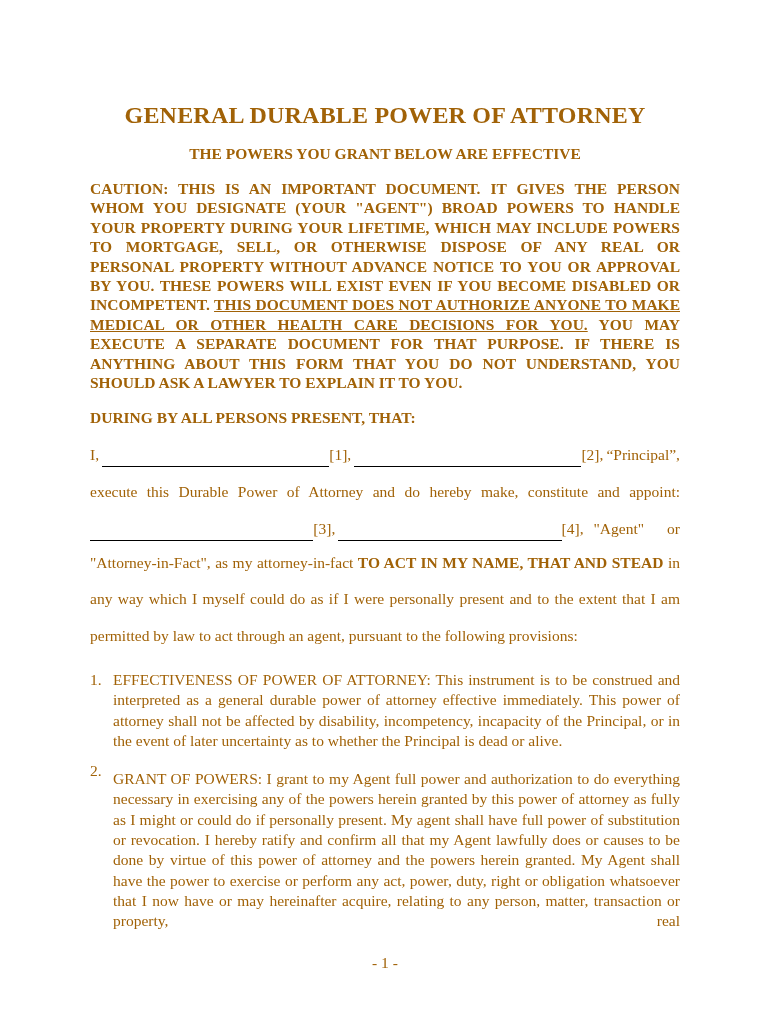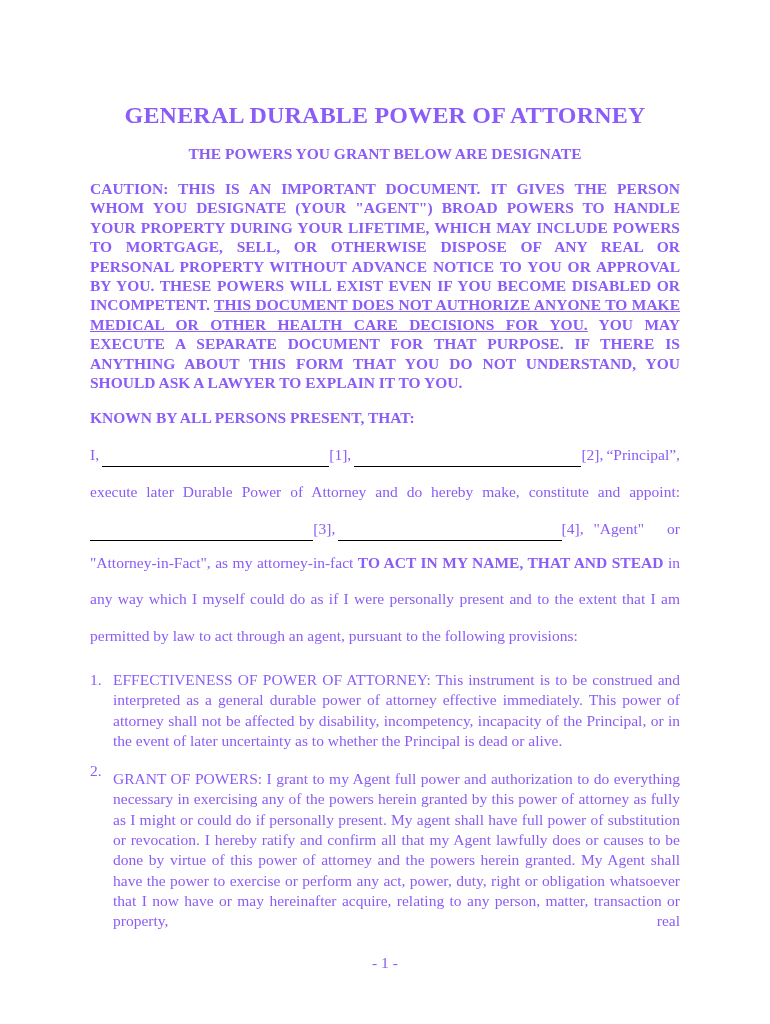--- a/index.html
+++ b/index.html
@@ -1,21 +1,21 @@
 <!DOCTYPE html>
 <html><head>
 <meta charset="utf-8">
 <style>
   html, body { margin: 0; padding: 0; background: #fff; }
   .page {
     position: relative;
     width: 770px;
     height: 1024px;
     background: #ffffff;
-    color: #8b5cf6;
+    color: #a16207;
     font-family: "Liberation Serif", "DejaVu Serif", serif;
     font-size: 15.5px;
     overflow: hidden;
     box-sizing: border-box;
   }
   .content {
     position: absolute;
     left: 90px;
     right: 90px;
     top: 0;
@@ -96,37 +96,37 @@
 </style>
 </head>
 <body>
 
 <div class="page">
   <div class="content">
 
     <h1 class="doc-title">GENERAL DURABLE POWER OF ATTORNEY</h1>
 
     <div class="subtitle">
-      <div>THE POWERS YOU GRANT BELOW ARE DESIGNATE</div>
+      <div>THE POWERS YOU GRANT BELOW ARE EFFECTIVE</div>
     </div>
 
     <p class="caution"><span>CAUTION: THIS IS AN IMPORTANT DOCUMENT.  IT GIVES THE PERSON WHOM YOU DESIGNATE  (YOUR "AGENT") BROAD POWERS TO HANDLE YOUR PROPERTY DURING YOUR LIFETIME, WHICH MAY INCLUDE POWERS TO MORTGAGE, SELL, OR OTHERWISE DISPOSE OF ANY REAL OR PERSONAL PROPERTY WITHOUT ADVANCE NOTICE TO YOU OR APPROVAL BY YOU. THESE POWERS WILL EXIST EVEN IF YOU BECOME DISABLED OR INCOMPETENT.  </span><span class="underlined">THIS DOCUMENT DOES NOT AUTHORIZE ANYONE TO MAKE MEDICAL OR OTHER HEALTH CARE DECISIONS FOR YOU.</span><span>  YOU MAY EXECUTE A SEPARATE DOCUMENT FOR THAT PURPOSE.  IF THERE IS ANYTHING ABOUT THIS FORM THAT YOU DO NOT UNDERSTAND, YOU SHOULD ASK A LAWYER TO EXPLAIN IT TO YOU.</span></p>
 
-    <div class="known-by">KNOWN BY ALL PERSONS PRESENT, THAT:</div>
+    <div class="known-by">DURING BY ALL PERSONS PRESENT, THAT:</div>
 
     <div class="fill-line">
       <span>I,</span>
       <span class="blank gap-s"></span>
       <span>[1],</span>
       <span class="blank gap-s"></span>
       <span>[2],</span>
       <span class="gap-s">“Principal”,</span>
     </div>
 
-    <p class="execute-line justify-last">execute later Durable Power of Attorney and do hereby make, constitute and appoint:</p>
+    <p class="execute-line justify-last">execute this Durable Power of Attorney and do hereby make, constitute and appoint:</p>
 
     <div class="fill-line">
       <span class="blank"></span>
       <span>[3],</span>
       <span class="blank gap-s"></span>
       <span>[4],</span>
       <span class="gap-m">"Agent"</span>
       <span class="gap-l">or</span>
     </div>
 

